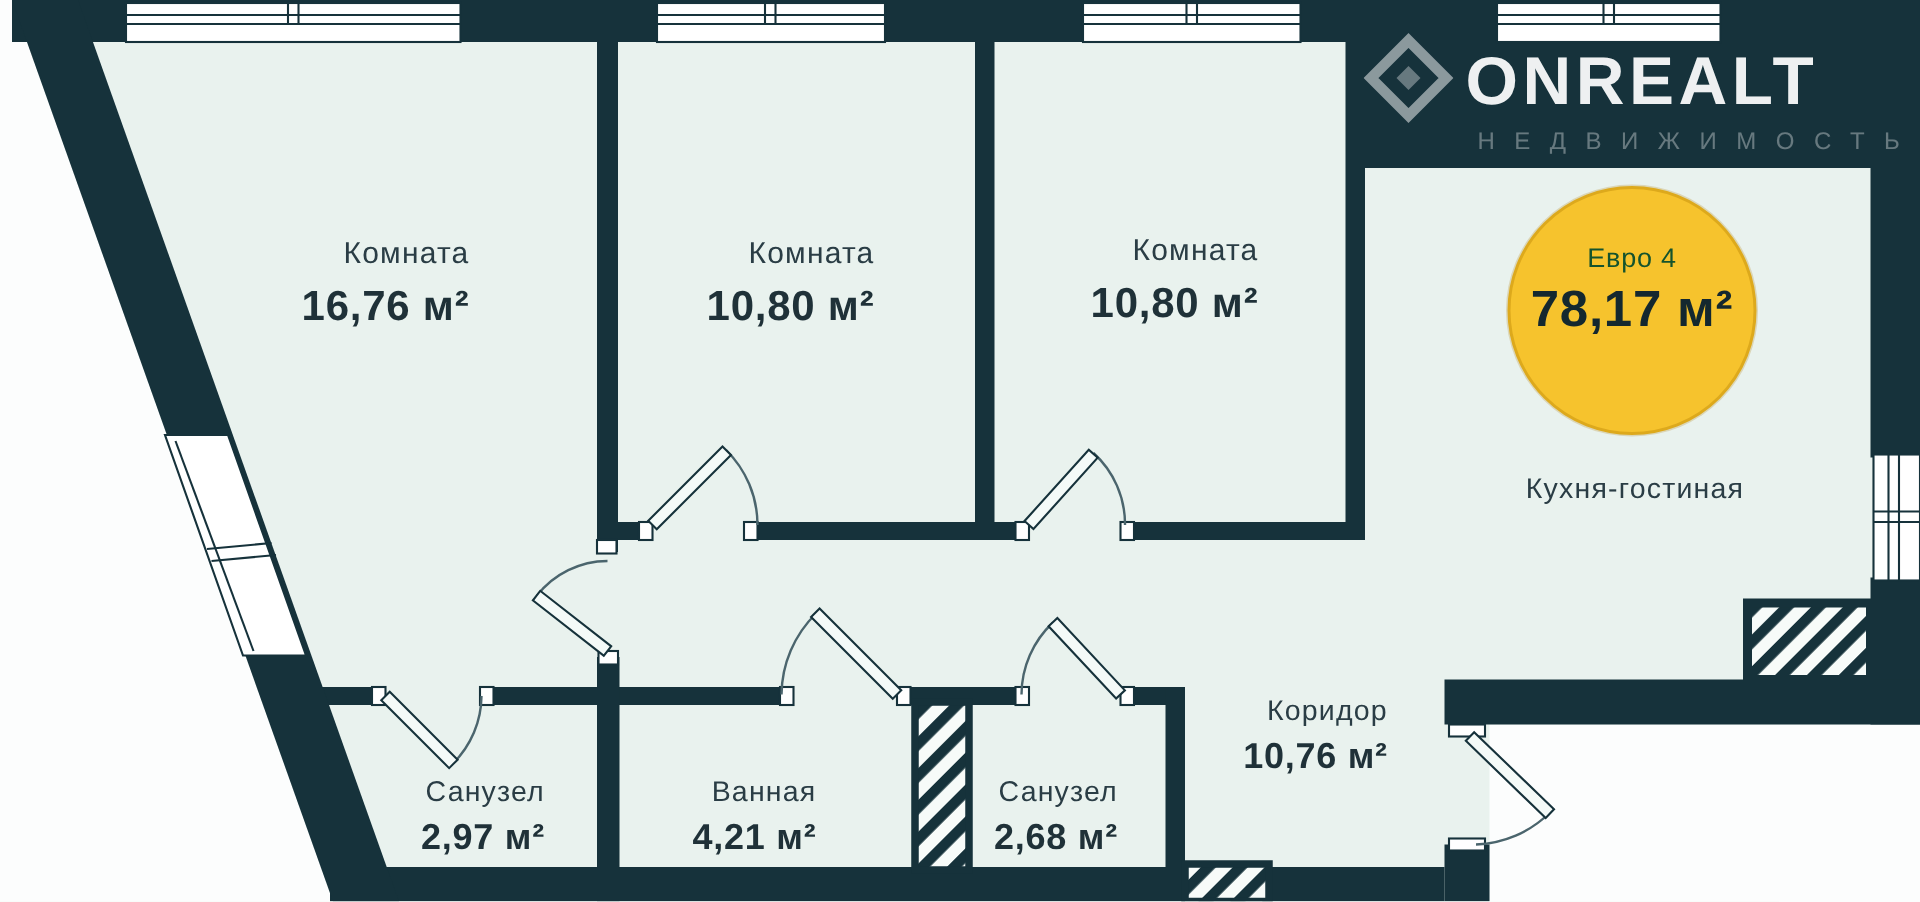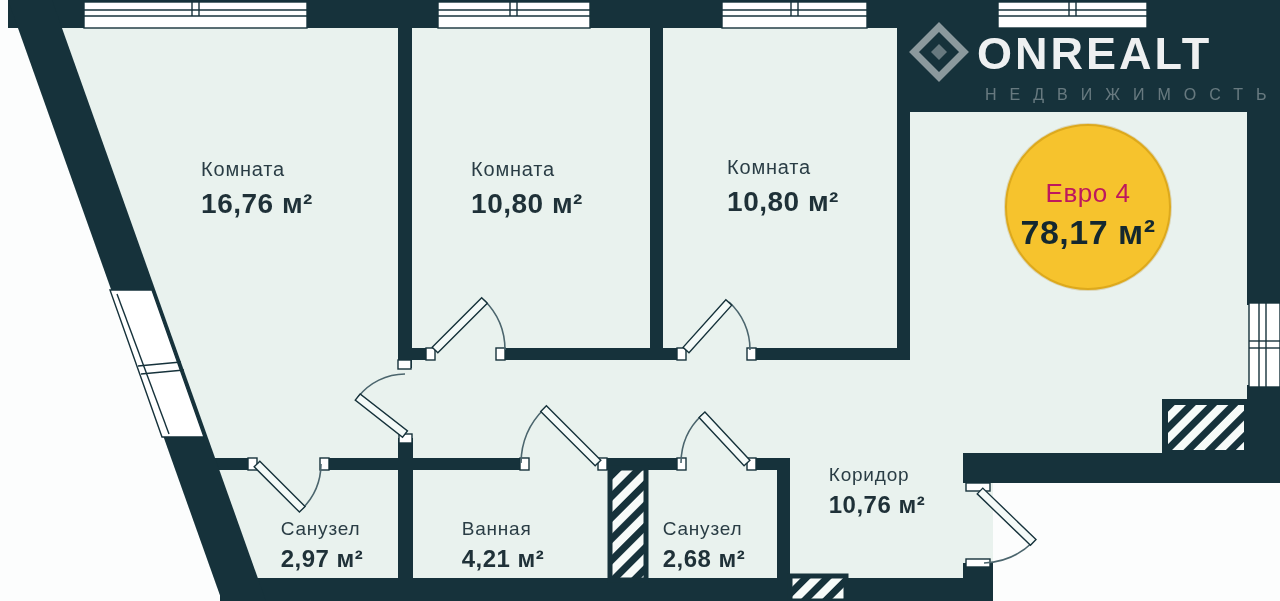--- a/index.html
+++ b/index.html
@@ -1,35 +1,35 @@
 <!DOCTYPE html>
 <html><head>
 <meta charset="utf-8">
 <style>
   html,body{margin:0;padding:0;background:#ffffff;}
   .stage{position:relative;width:1280px;height:601px;overflow:hidden;background:#FCFDFD;
          font-family:"Liberation Sans", sans-serif;}
   .stage svg{position:absolute;left:0;top:0;}
-  .label{position:absolute;transform:translateX(-50%);text-align:left;color:#233640;white-space:nowrap;}
+  .label{position:absolute;transform:translateX(-50%);text-align:right;color:#233640;white-space:nowrap;}
   .label .rname{font-size:20px;letter-spacing:.8px;font-weight:400;color:#2a3d45;}
   .label .rarea{font-size:28px;letter-spacing:.5px;margin-top:7px;font-weight:700;color:#1f3138;}
   .label.mid .rname{font-size:19px;}
   .label.mid .rarea{font-size:25px;margin-top:6px;}
   .label.small .rname{font-size:19px;}
   .label.small .rarea{font-size:24px;margin-top:5px;}
   .logo{position:absolute;left:905px;top:20px;width:360px;height:92px;}
   .logo .brand{position:absolute;left:72px;top:8px;font-size:45px;font-weight:700;letter-spacing:3px;
                color:rgba(255,255,255,.93);}
   .logo .subtitle{position:absolute;left:80px;top:66px;font-size:16px;font-weight:400;
                   letter-spacing:13px;color:rgba(255,255,255,.35);}
   .logo .house{position:absolute;left:4px;top:2px;}
   .badge{position:absolute;left:1005px;top:124px;width:166px;height:166px;border-radius:50%;
          background:#F6C32D;border:2px solid #DDA91C;box-sizing:border-box;text-align:center;
          box-shadow:0 0 0 1px rgba(180,130,20,.25);}
-  .badge .ptype{margin-top:52px;font-size:26px;font-weight:500;color:#be185d;letter-spacing:.5px;}
+  .badge .ptype{margin-top:36px;font-size:18px;font-weight:500;color:#14532d;letter-spacing:.5px;}
   .badge .parea{margin-top:4px;font-size:34px;font-weight:700;color:#14282f;letter-spacing:.5px;}
 </style>
 </head>
 <body>
 
 <div class="stage">
 
 <svg width="1280" height="601" viewBox="0 0 1280 601">
   <defs>
     <pattern id="hatch" width="15" height="15" patternUnits="userSpaceOnUse" patternTransform="rotate(45)">
@@ -188,20 +188,21 @@
   </div>
   <div class="label" style="left:527px;top:158px">
     <div class="rname">Комната</div>
     <div class="rarea">10,80 м²</div>
   </div>
   <div class="label" style="left:783px;top:156px">
     <div class="rname">Комната</div>
     <div class="rarea">10,80 м²</div>
   </div>
   <div class="label mid" style="left:1090px;top:316px">
+    <div class="rname">Кухня-гостиная</div>
   </div>
   <div class="label small" style="left:877px;top:464px">
     <div class="rname">Коридор</div>
     <div class="rarea">10,76 м²</div>
   </div>
   <div class="label small" style="left:322px;top:518px">
     <div class="rname">Санузел</div>
     <div class="rarea">2,97 м²</div>
   </div>
   <div class="label small" style="left:503px;top:518px">

